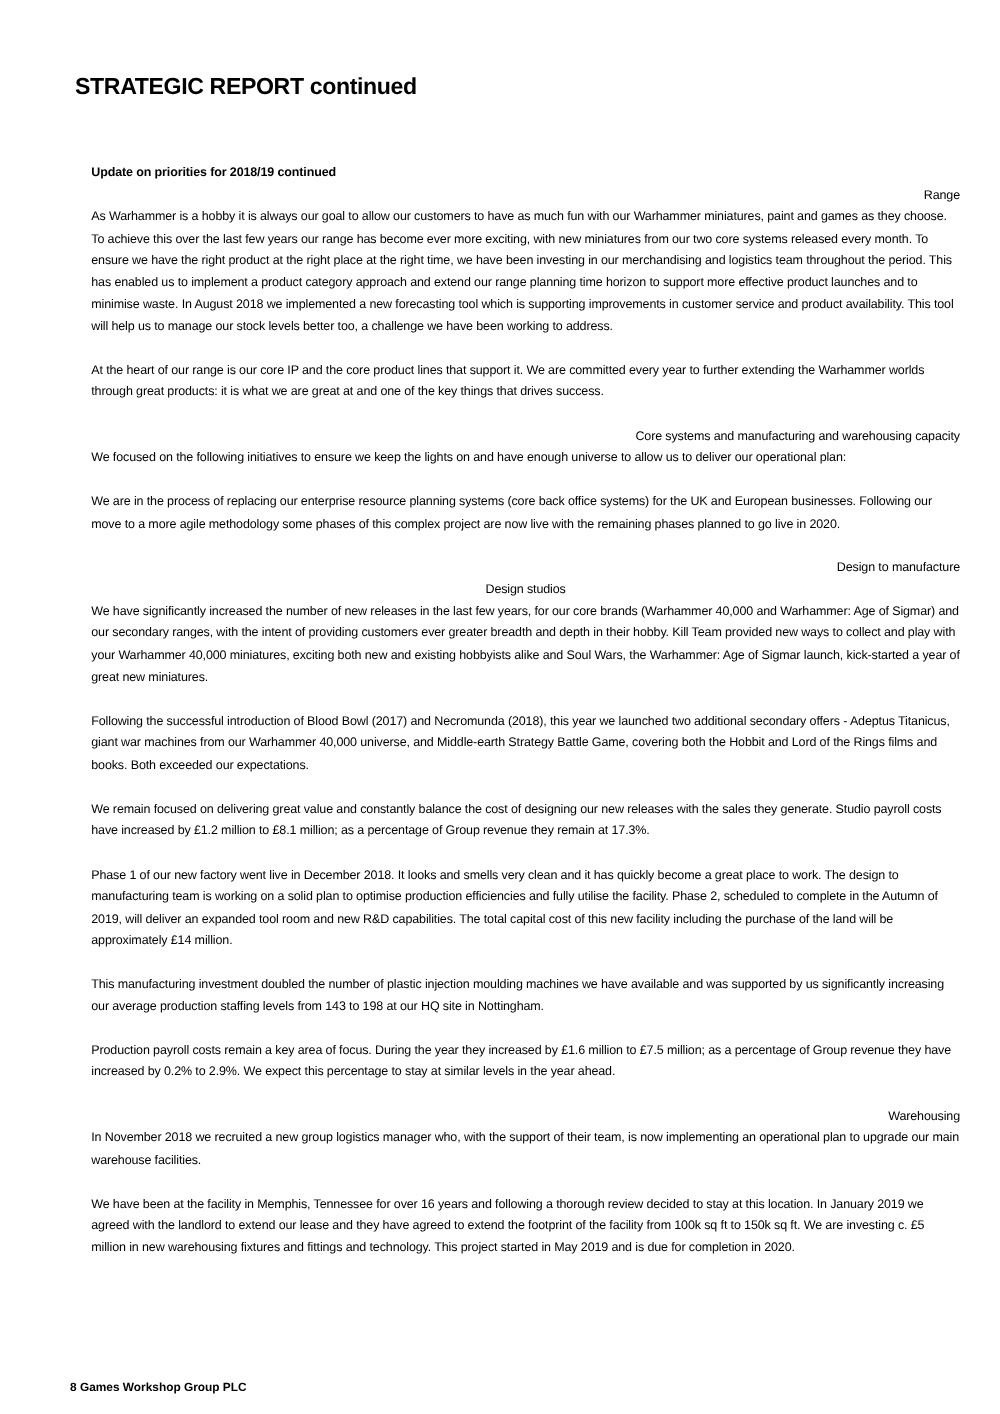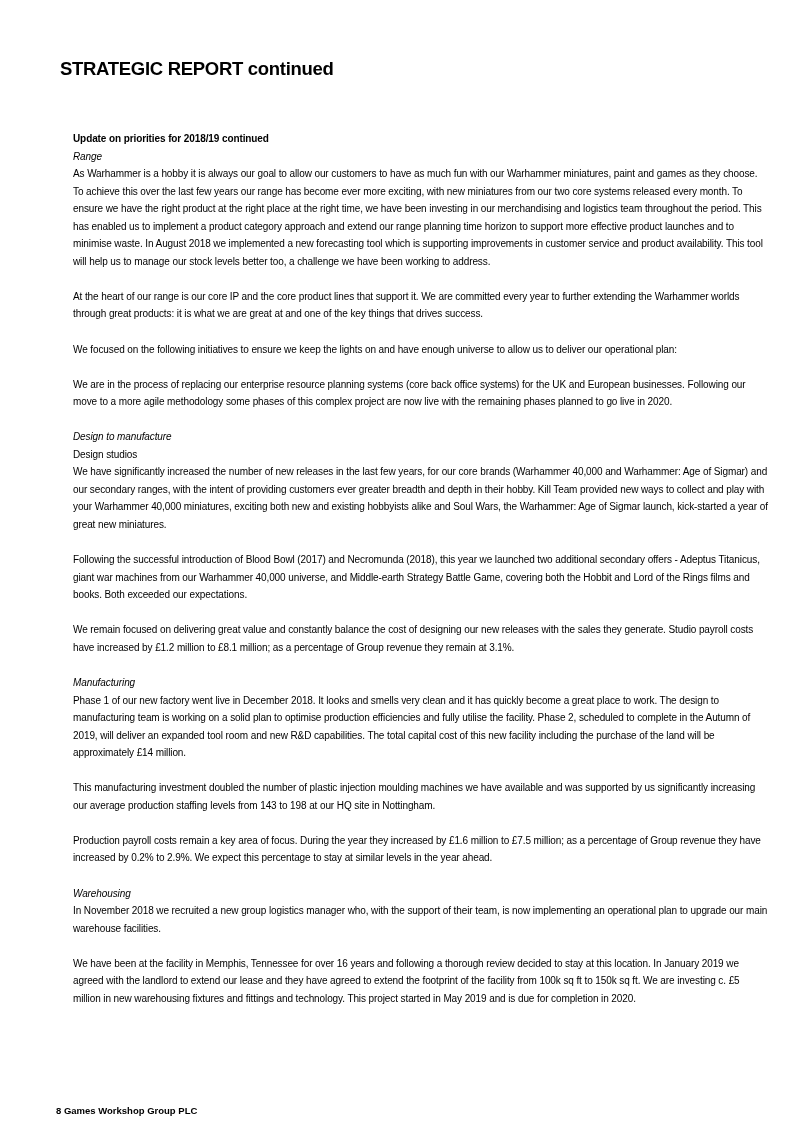--- a/index.html
+++ b/index.html
@@ -5,48 +5,48 @@
   html, body { margin: 0; padding: 0; background: #ffffff; }
   body { width: 800px; height: 1131px; position: relative; overflow: hidden;
          font-family: "Liberation Sans", sans-serif; color: #000; }
   .page-title { position: absolute; left: 60px; top: 58px; font-size: 18.5px; font-weight: bold;
                 letter-spacing: -0.3px; margin: 0; }
   .content { position: absolute; left: 73px; top: 130px; width: 695px;
              font-size: 10px; line-height: 17.55px; letter-spacing: -0.1px; }
   .content p { margin: 0 0 17.55px 0; }
   .content .tight { margin: 0; }
   .h-bold { font-weight: bold; display: block; }
-  .h-ital { font-style: italic; display: block; }
-  .h-plain { display: block; }
+  .h-ital { display: block; text-align: right; }
+  .h-plain { display: block; text-align: center; }
   .footer { position: absolute; left: 56px; top: 1105px; font-size: 9.5px; font-weight: bold; }
 </style>
 </head>
 <body>
 
 <h1 class="page-title">STRATEGIC REPORT continued</h1>
 
 <div class="content">
   <p class="tight">
     <span class="h-bold">Update on priorities for 2018/19 continued</span>
     <span class="h-ital">Range</span>
   </p>
   <p>As Warhammer is a hobby it is always our goal to allow our customers to have as much fun with our Warhammer miniatures, paint and games as they choose. To achieve this over the last few years our range has become ever more exciting, with new miniatures from our two core systems released every month. To ensure we have the right product at the right place at the right time, we have been investing in our merchandising and logistics team throughout the period. This has enabled us to implement a product category approach and extend our range planning time horizon to support more effective product launches and to minimise waste. In August 2018 we implemented a new forecasting tool which is supporting improvements in customer service and product availability. This tool will help us to manage our stock levels better too, a challenge we have been working to address.</p>
   <p>At the heart of our range is our core IP and the core product lines that support it. We are committed every year to further extending the Warhammer worlds through great products: it is what we are great at and one of the key things that drives success.</p>
 
+  <span class="h-ital">Core systems and manufacturing and warehousing capacity</span>
   <p>We focused on the following initiatives to ensure we keep the lights on and have enough universe to allow us to deliver our operational plan:</p>
 
   <p>We are in the process of replacing our enterprise resource planning systems (core back office systems) for the UK and European businesses. Following our move to a more agile methodology some phases of this complex project are now live with the remaining phases planned to go live in 2020.</p>
 
   <span class="h-ital">Design to manufacture</span>
   <span class="h-plain">Design studios</span>
   <p>We have significantly increased the number of new releases in the last few years, for our core brands (Warhammer 40,000 and Warhammer: Age of Sigmar) and our secondary ranges, with the intent of providing customers ever greater breadth and depth in their hobby. Kill Team provided new ways to collect and play with your Warhammer 40,000 miniatures, exciting both new and existing hobbyists alike and Soul Wars, the Warhammer: Age of Sigmar launch, kick-started a year of great new miniatures.</p>
   <p>Following the successful introduction of Blood Bowl (2017) and Necromunda (2018), this year we launched two additional secondary offers - Adeptus Titanicus, giant war machines from our Warhammer 40,000 universe, and Middle-earth Strategy Battle Game, covering both the Hobbit and Lord of the Rings films and books. Both exceeded our expectations.</p>
-  <p>We remain focused on delivering great value and constantly balance the cost of designing our new releases with the sales they generate. Studio payroll costs have increased by £1.2 million to £8.1 million; as a percentage of Group revenue they remain at 3.1%.</p>
+  <p>We remain focused on delivering great value and constantly balance the cost of designing our new releases with the sales they generate. Studio payroll costs have increased by £1.2 million to £8.1 million; as a percentage of Group revenue they remain at 17.3%.</p>
 
-  <span class="h-ital">Manufacturing</span>
   <p>Phase 1 of our new factory went live in December 2018. It looks and smells very clean and it has quickly become a great place to work. The design to manufacturing team is working on a solid plan to optimise production efficiencies and fully utilise the facility. Phase 2, scheduled to complete in the Autumn of 2019, will deliver an expanded tool room and new R&amp;D capabilities. The total capital cost of this new facility including the purchase of the land will be approximately £14 million.</p>
   <p>This manufacturing investment doubled the number of plastic injection moulding machines we have available and was supported by us significantly increasing our average production staffing levels from 143 to 198 at our HQ site in Nottingham.</p>
   <p>Production payroll costs remain a key area of focus. During the year they increased by £1.6 million to £7.5 million; as a percentage of Group revenue they have increased by 0.2% to 2.9%. We expect this percentage to stay at similar levels in the year ahead.</p>
 
   <span class="h-ital">Warehousing</span>
   <p>In November 2018 we recruited a new group logistics manager who, with the support of their team, is now implementing an operational plan to upgrade our main warehouse facilities.</p>
 
   <p>We have been at the facility in Memphis, Tennessee for over 16 years and following a thorough review decided to stay at this location. In January 2019 we agreed with the landlord to extend our lease and they have agreed to extend the footprint of the facility from 100k sq ft to 150k sq ft. We are investing c. £5 million in new warehousing fixtures and fittings and technology. This project started in May 2019 and is due for completion in 2020.</p>
 </div>
 

